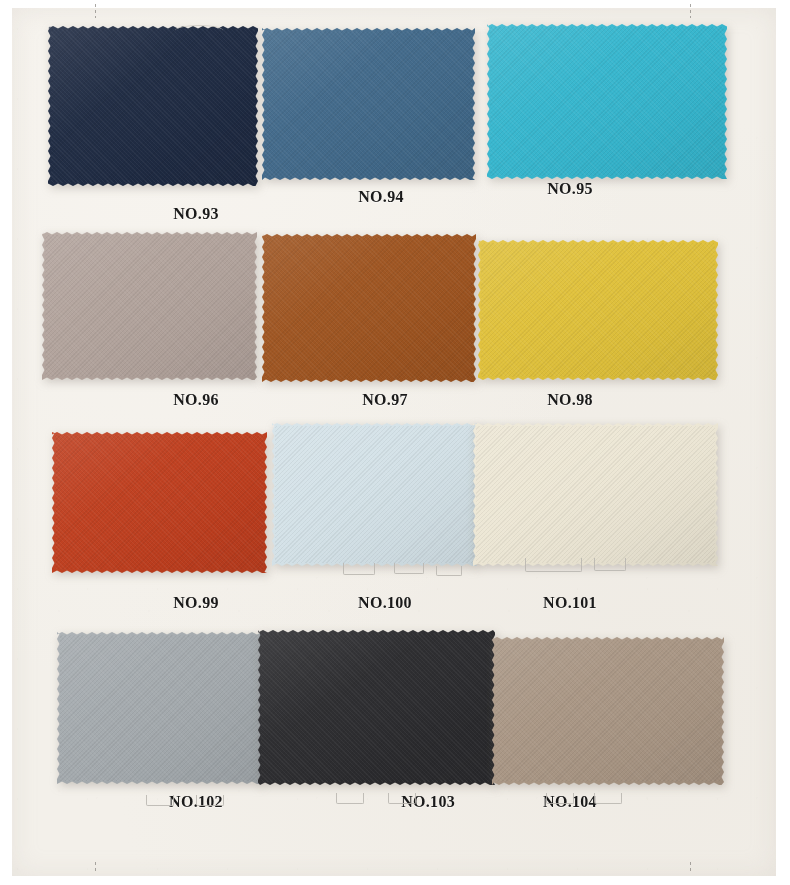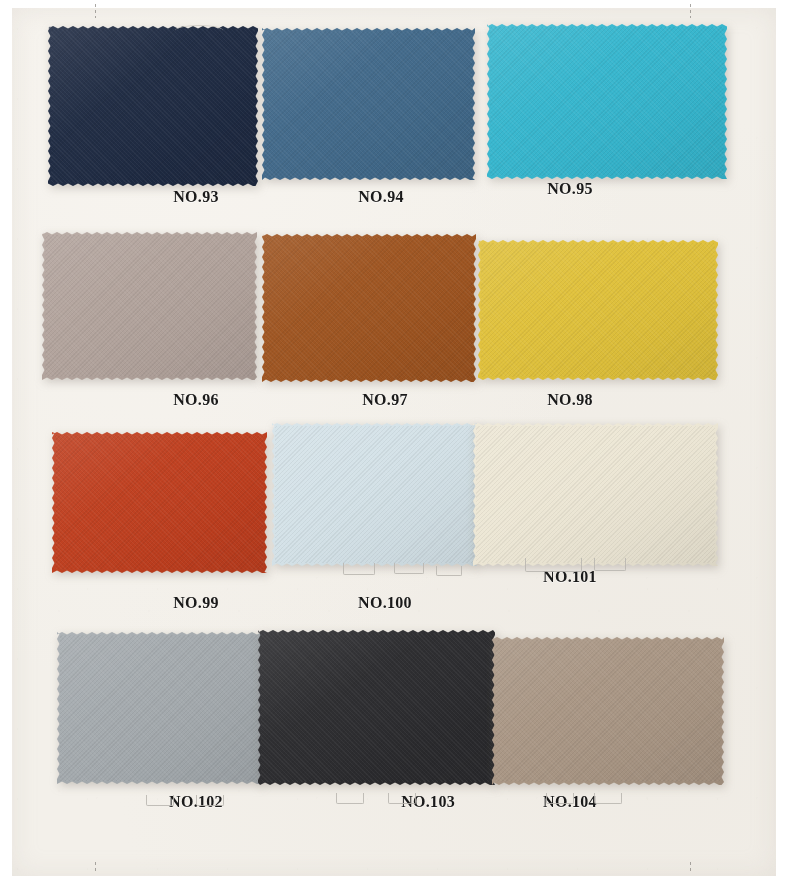--- a/index.html
+++ b/index.html
@@ -357,29 +357,29 @@
               <stop offset="100%" stop-color="rgba(0,0,0,0.08)"></stop>
             </linearGradient>
           </defs>
           <g clip-path="url(#pink11)">
             <rect width="232" height="148" fill="#a99684"></rect>
             <rect width="232" height="148" fill="url(#pink11g)"></rect>
           </g>
         </svg>
         <div class="fabric" style="clip-path: inset(3px);"></div>
       </div>
-      <div class="caption" style="left: 126px; top: 188px; width: 140px;">NO.93</div>
+      <div class="caption" style="left: 126px; top: 205px; width: 140px;">NO.93</div>
       <div class="caption" style="left: 311px; top: 188px; width: 140px;">NO.94</div>
       <div class="caption" style="left: 500px; top: 180px; width: 140px;">NO.95</div>
       <div class="caption" style="left: 126px; top: 391px; width: 140px;">NO.96</div>
       <div class="caption" style="left: 315px; top: 391px; width: 140px; text-align: center;">NO.97</div>
       <div class="caption" style="left: 500px; top: 391px; width: 140px;">NO.98</div>
       <div class="caption" style="left: 126px; top: 594px; width: 140px;">NO.99</div>
       <div class="caption" style="left: 315px; top: 594px; width: 140px;">NO.100</div>
-      <div class="caption" style="left: 500px; top: 568px; width: 140px;">NO.101</div>
+      <div class="caption" style="left: 500px; top: 594px; width: 140px;">NO.101</div>
       <div class="caption" style="left: 126px; top: 793px; width: 140px; text-align: center;">NO.102</div>
       <div class="caption" style="left: 315px; top: 793px; width: 140px; text-align: right;">NO.103</div>
       <div class="caption" style="left: 500px; top: 793px; width: 140px;">NO.104</div>
       <div class="clip" style="left: 343px; top: 563px; width: 30px; height: 11px;"></div>
       <div class="clip" style="left: 394px; top: 563px; width: 28px; height: 10px;"></div>
       <div class="clip" style="left: 525px; top: 558px; width: 55px; height: 13px;"></div>
       <div class="clip" style="left: 594px; top: 558px; width: 30px; height: 12px;"></div>
       <div class="clip" style="left: 146px; top: 795px; width: 26px; height: 10px;"></div>
       <div class="clip" style="left: 196px; top: 795px; width: 26px; height: 10px;"></div>
       <div class="clip" style="left: 336px; top: 793px; width: 26px; height: 10px;"></div>

